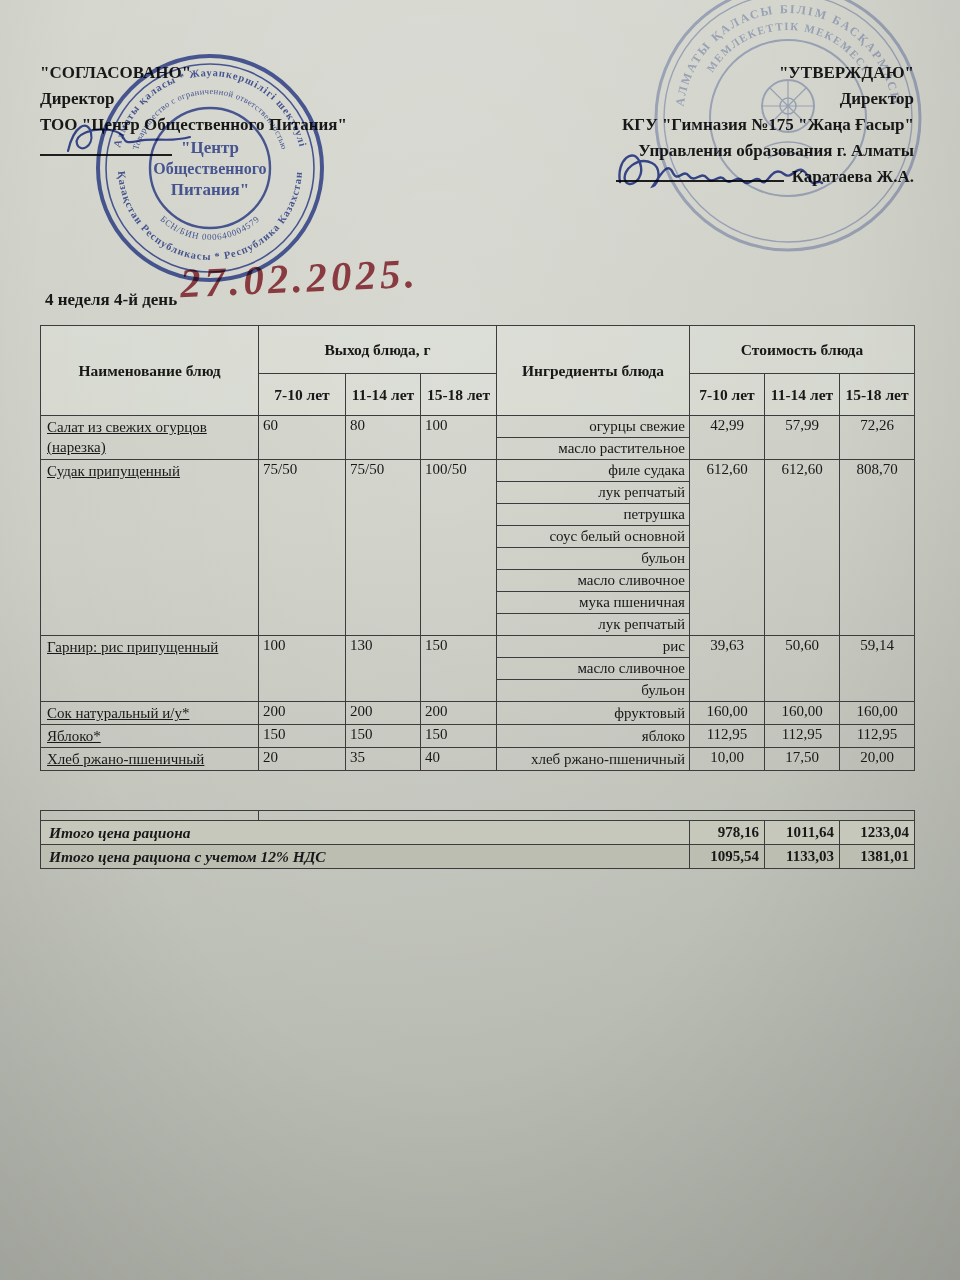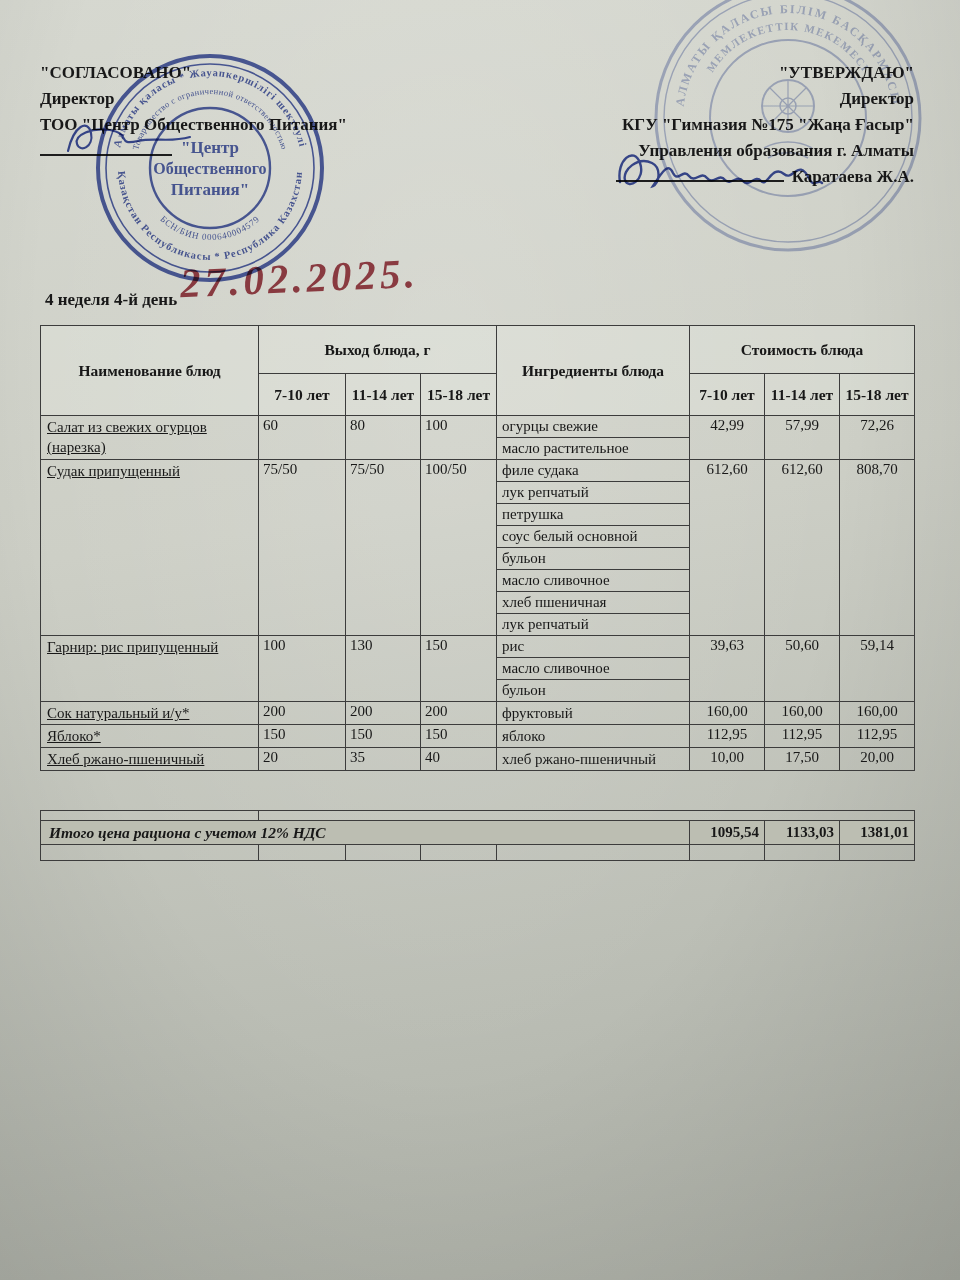--- a/index.html
+++ b/index.html
@@ -22,21 +22,21 @@
   
   table{border-collapse:collapse;table-layout:fixed;}
   .tbl{position:absolute;left:40px;width:874px;font-size:15px;z-index:2;}
   .tbl td,.tbl th{border:1.6px solid #3c3c3c;padding:1px 4px;overflow:hidden;}
   .menu{top:325px;}
   .menu thead th{font-size:15.5px;font-weight:bold;text-align:center;background:rgba(240,242,235,0.25);}
   .th-top{height:48px;}
   .th-sub{height:42px;}
   .c-name{text-align:left;vertical-align:top;padding-left:6px !important;line-height:20px;text-decoration:underline;}
   .c-num{text-align:left;vertical-align:top;}
-  .c-ing{text-align:left;height:19px;line-height:19px;padding-left:5px !important;}
+  .c-ing{text-align:right;height:19px;line-height:19px;padding-left:5px !important;}
   .c-price{text-align:center;vertical-align:top;}
   .caltbl{top:810px;}
   .cal-name{height:31px;font-weight:bold;text-align:left;padding-left:6px !important;}
   .spacer td{height:15px;padding:0 !important;}
   .tottbl{top:820px;}
   .tottbl td{height:21px;background:#c6c8bc;}
   .tot-label{font-weight:bold;font-style:italic;text-align:left;padding-left:8px !important;font-size:15.5px;}
   .tot-val{font-weight:bold;text-align:right;padding-right:5px !important;}
   .tottbl tr.r2 td{background:#bcbeb2;}
   
@@ -135,21 +135,21 @@
         <tr>
           <td class="c-ing">соус белый основной</td>
         </tr>
         <tr>
           <td class="c-ing">бульон</td>
         </tr>
         <tr>
           <td class="c-ing">масло сливочное</td>
         </tr>
         <tr>
-          <td class="c-ing">хлеб пшеничная</td>
+          <td class="c-ing">мука пшеничная</td>
         </tr>
         <tr>
           <td class="c-ing">лук репчатый</td>
         </tr>
         <tr>
           <td class="c-name" rowspan="3">Гарнир: рис припущенный</td>
           <td class="c-num" rowspan="3">100</td>
           <td class="c-num" rowspan="3">130</td>
           <td class="c-num" rowspan="3">150</td>
           <td class="c-ing">рис</td>
@@ -226,20 +226,26 @@
     </table>
 
   <table class="tbl tottbl">
     <colgroup>
       <col style="width:649px">
         <col style="width:75px">
         <col style="width:75px">
         <col style="width:75px">
     </colgroup>
     <tbody>
+        <tr class="r1">
+      <td class="tot-label">Итого цена рациона</td>
+      <td class="tot-val">978,16</td>
+      <td class="tot-val">1011,64</td>
+      <td class="tot-val">1233,04</td>
+    </tr>
     <tr class="r2">
       <td class="tot-label">Итого цена рациона с учетом 12% НДС</td>
       <td class="tot-val">1095,54</td>
       <td class="tot-val">1133,03</td>
       <td class="tot-val">1381,01</td>
     </tr>
   </tbody>
     </table>
 
   <svg class="stamp stamp-left" width="236" height="236" viewBox="0 0 236 236">

